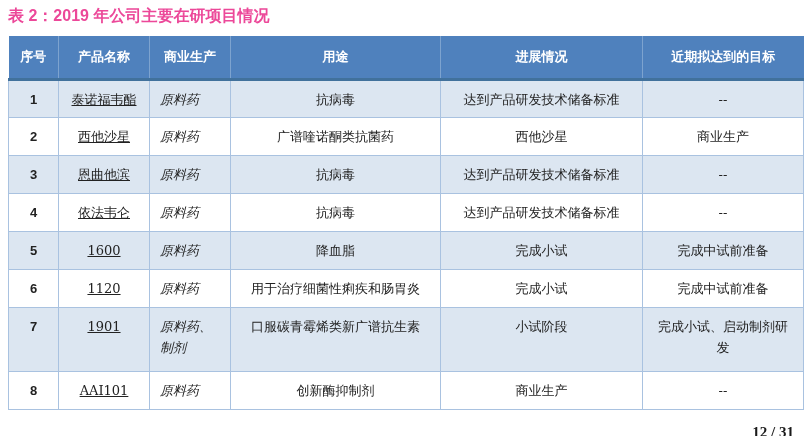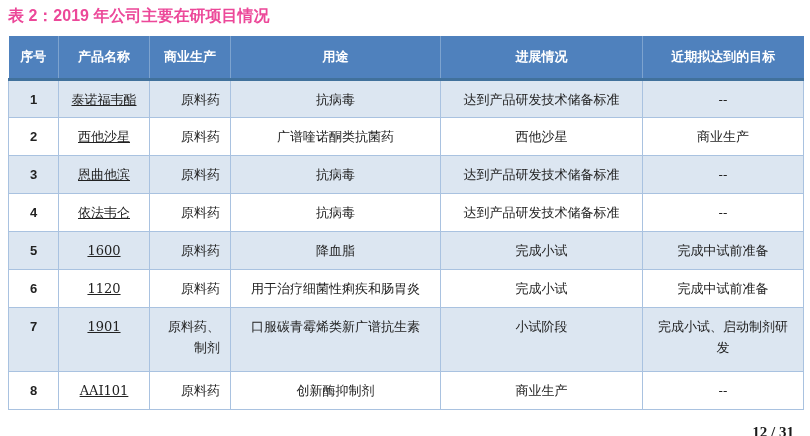--- a/index.html
+++ b/index.html
@@ -67,23 +67,24 @@
     padding-left: 0;
     padding-right: 0;
   }
   td.c-name {
     text-align: center;
     padding-left: 4px;
     padding-right: 4px;
     text-decoration: underline;
   }
   td.c-cat {
-    text-align: right;
+    text-align: left;
     padding-left: 4px;
     padding-right: 4px;
+    font-style: italic;
   }
   td.c-left { text-align: center; }
   .page-number {
     position: absolute;
     right: 16px;
     top: 424px;
     font-size: 15px;
     font-weight: bold;
     color: #1a1a1a;
     font-family: "Liberation Serif", serif;

